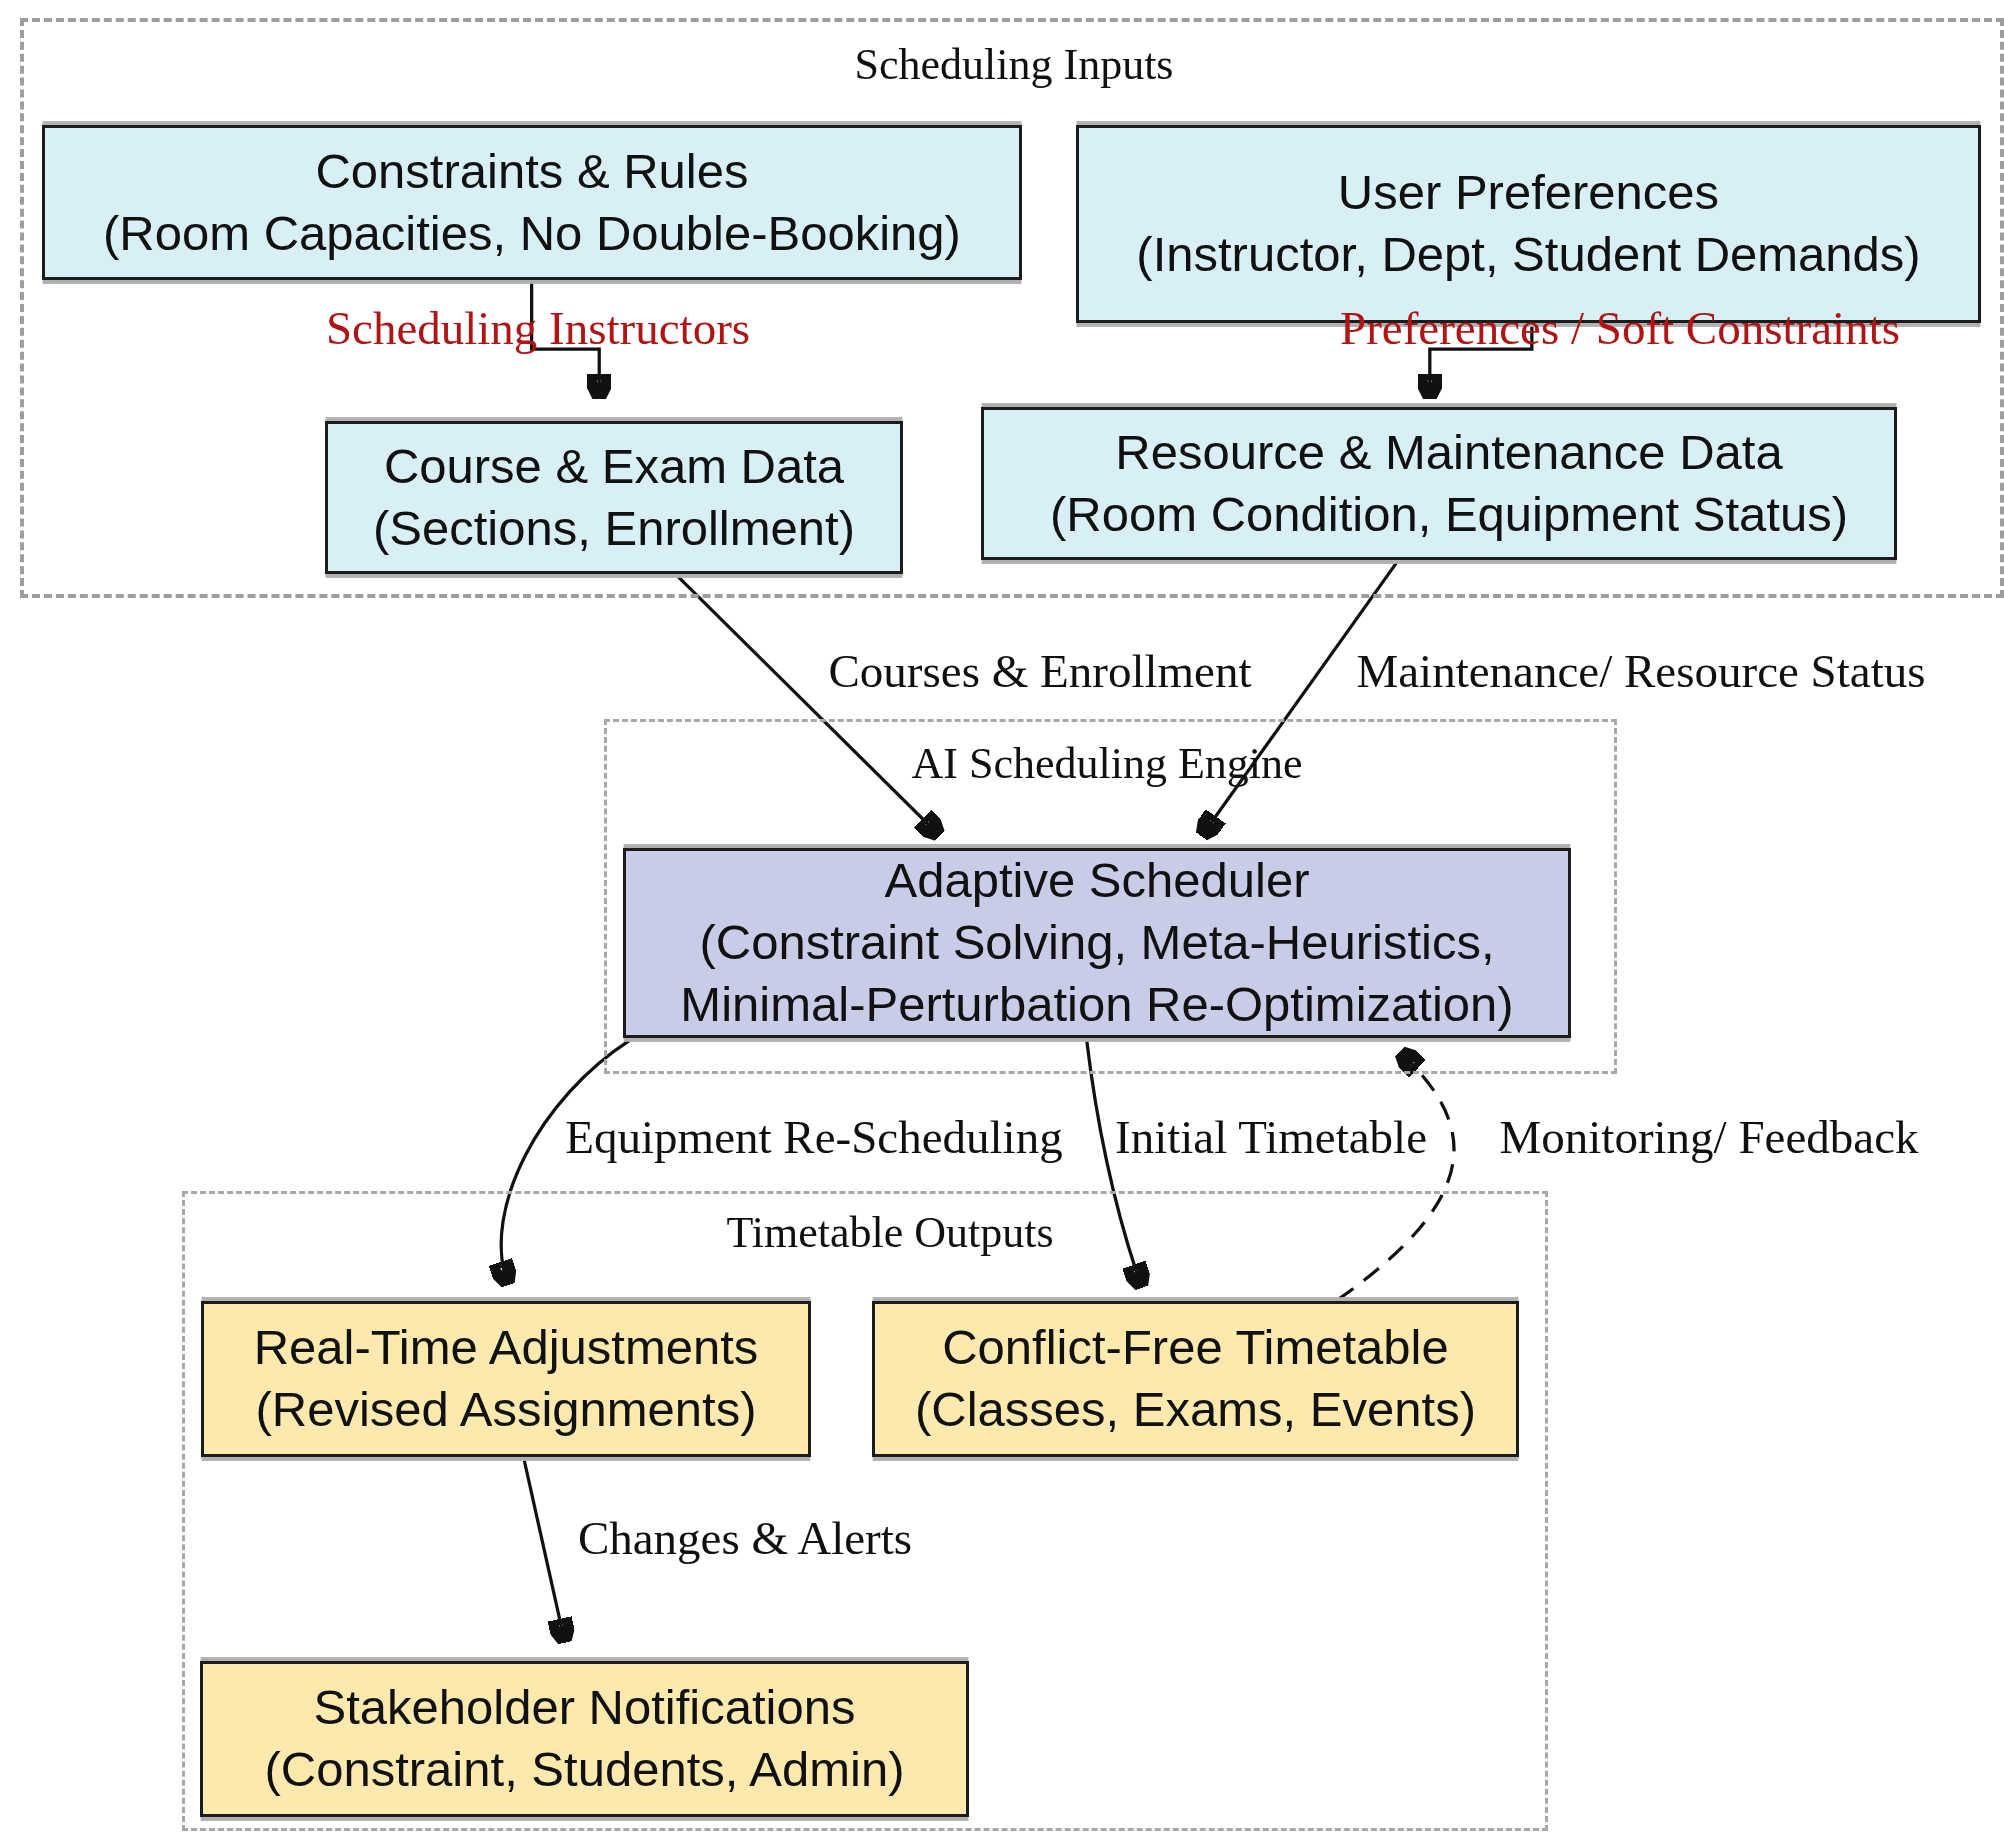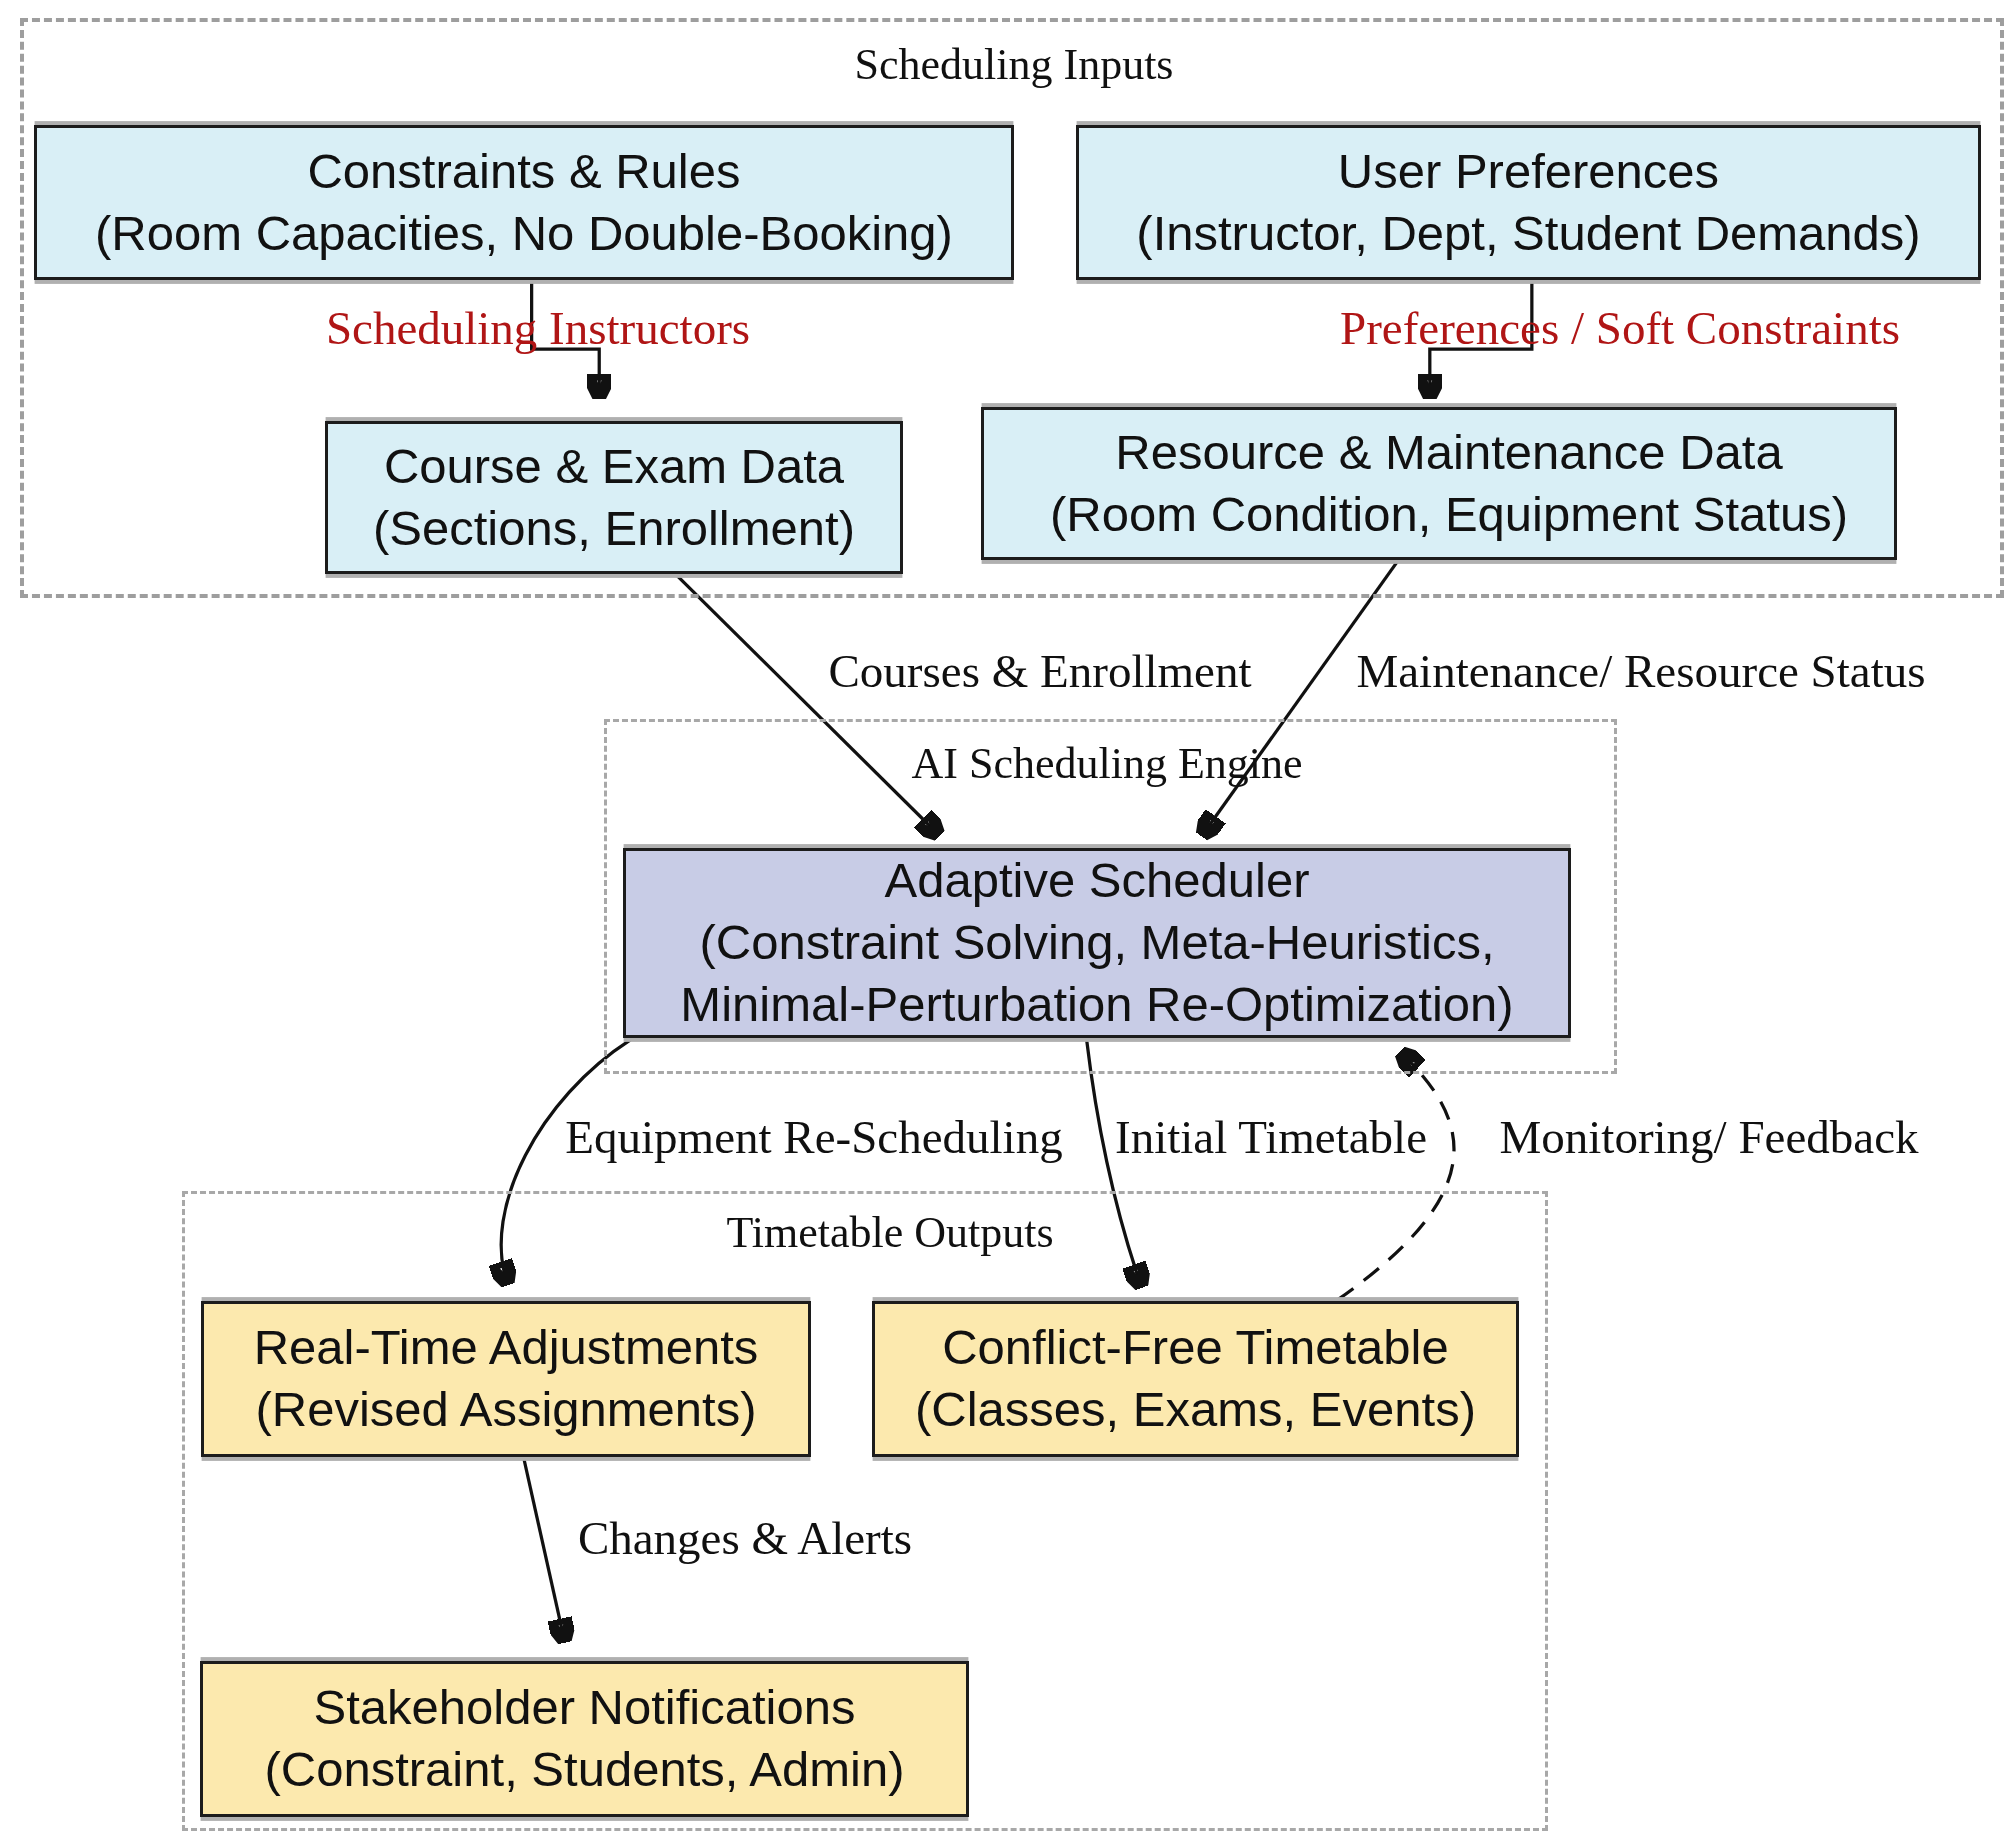--- a/index.html
+++ b/index.html
@@ -64,25 +64,25 @@
   <path d="M2150,864 L1852,1282" marker-end="url(#arrow)"></path>
   <path d="M970,1600 C830,1690 742,1860 780,1972" marker-end="url(#arrow)"></path>
   <path d="M1672,1600 C1690,1750 1722,1880 1755,1976" marker-end="url(#arrow)"></path>
   <path d="M2058,2000 C2300,1830 2258,1720 2158,1622" stroke-dasharray="30 20" marker-end="url(#arrow)"></path>
   <path d="M806,2244 L868,2522" marker-end="url(#arrow)"></path>
 </svg>
 
 <div class="container" style="left:19.5px;top:18px;width:1976px;height:572px;"></div>
 <div class="clabel" style="left:1014px;top:64px;">Scheduling Inputs</div>
 
-<div class="node cyan" style="left:34px;top:125px;width:980px;height:155px;">
+<div class="node cyan" style="left:42px;top:125px;width:980px;height:155px;">
   <div>Constraints &amp; Rules</div>
   <div>(Room Capacities, No Double-Booking)</div>
 </div>
-<div class="node cyan" style="left:1076px;top:125px;width:905px;height:155px;">
+<div class="node cyan" style="left:1076px;top:125px;width:905px;height:198px;">
   <div>User Preferences</div>
   <div>(Instructor, Dept, Student Demands)</div>
 </div>
 
 <div class="elabel red" style="left:538px;top:328px;">Scheduling Instructors</div>
 <div class="elabel red" style="left:1620px;top:328px;">Preferences / Soft Constraints</div>
 
 <div class="node cyan" style="left:325px;top:421px;width:578px;height:153px;">
   <div>Course &amp; Exam Data</div>
   <div>(Sections, Enrollment)</div>

